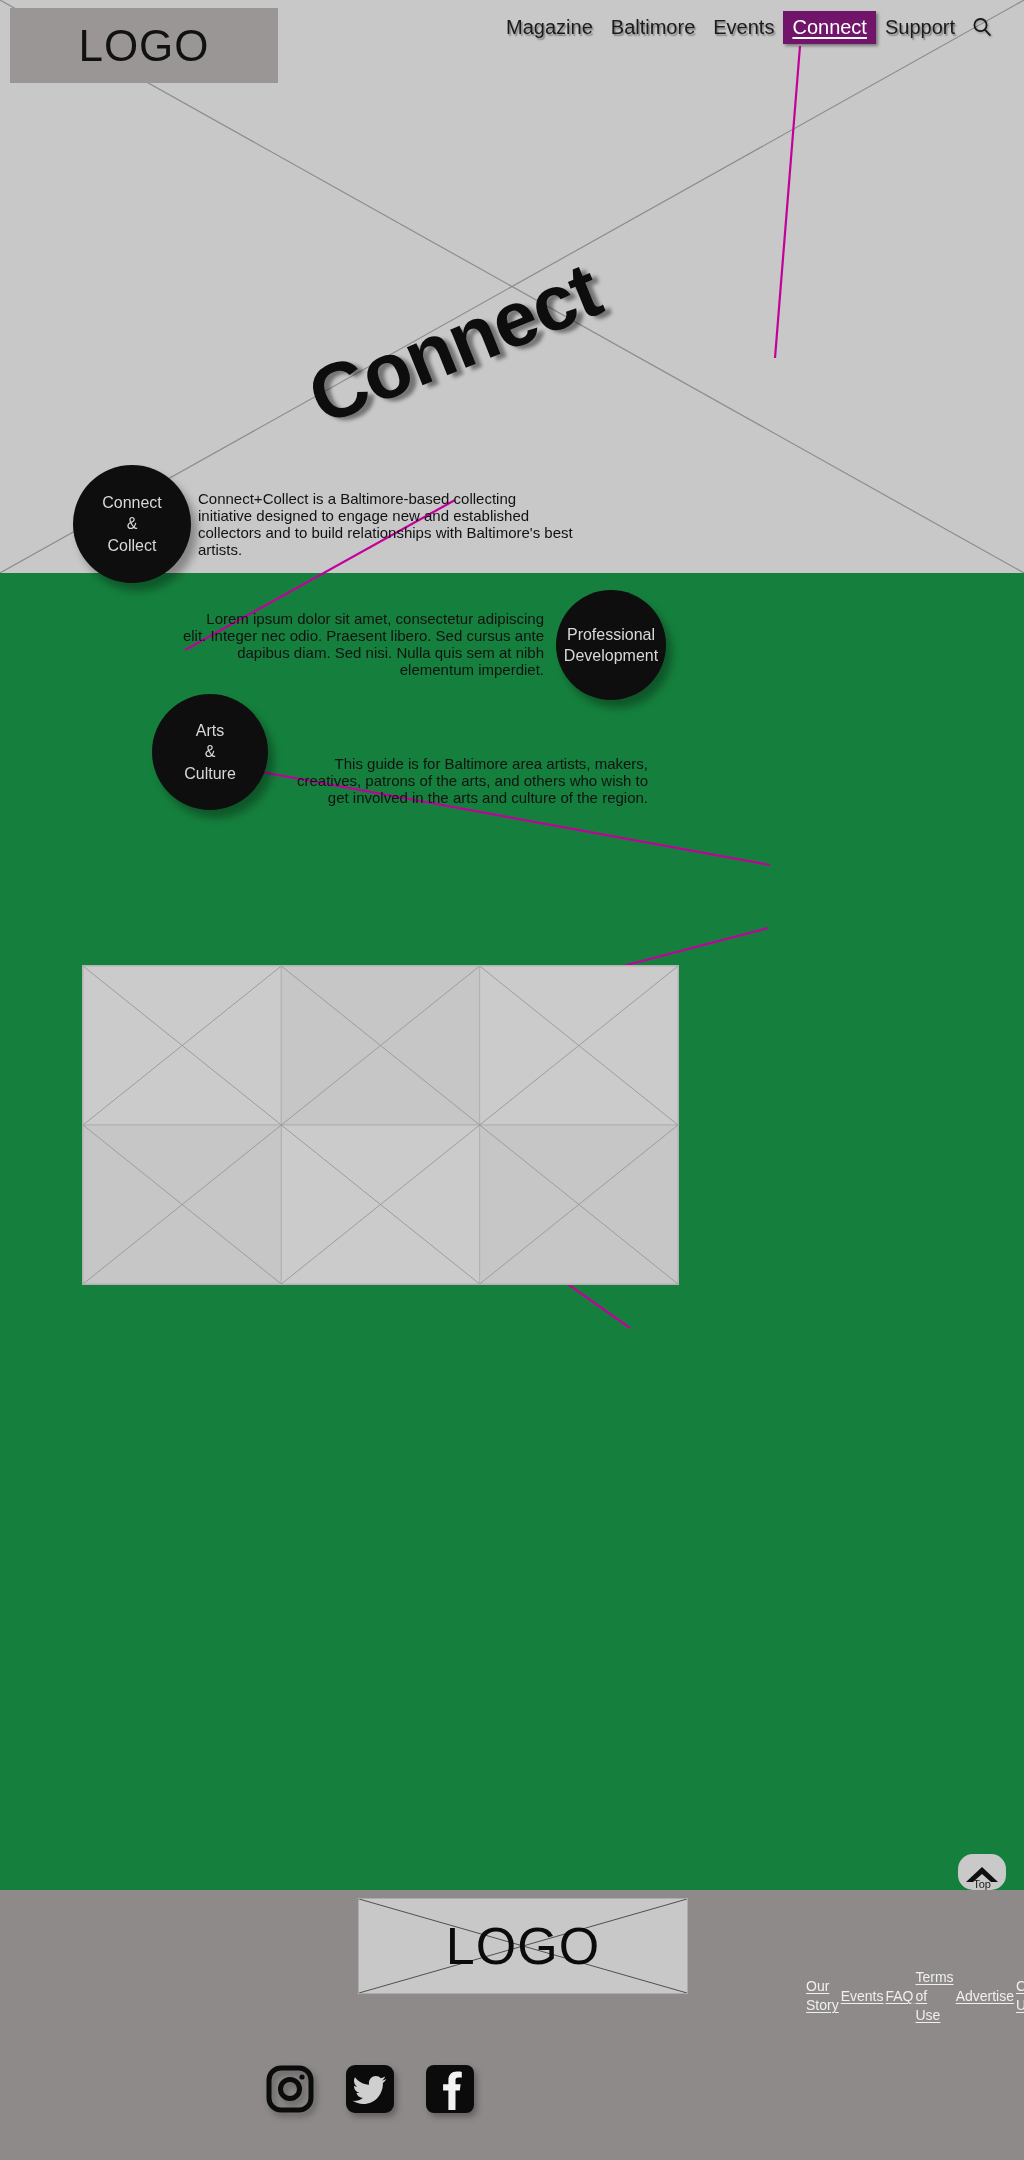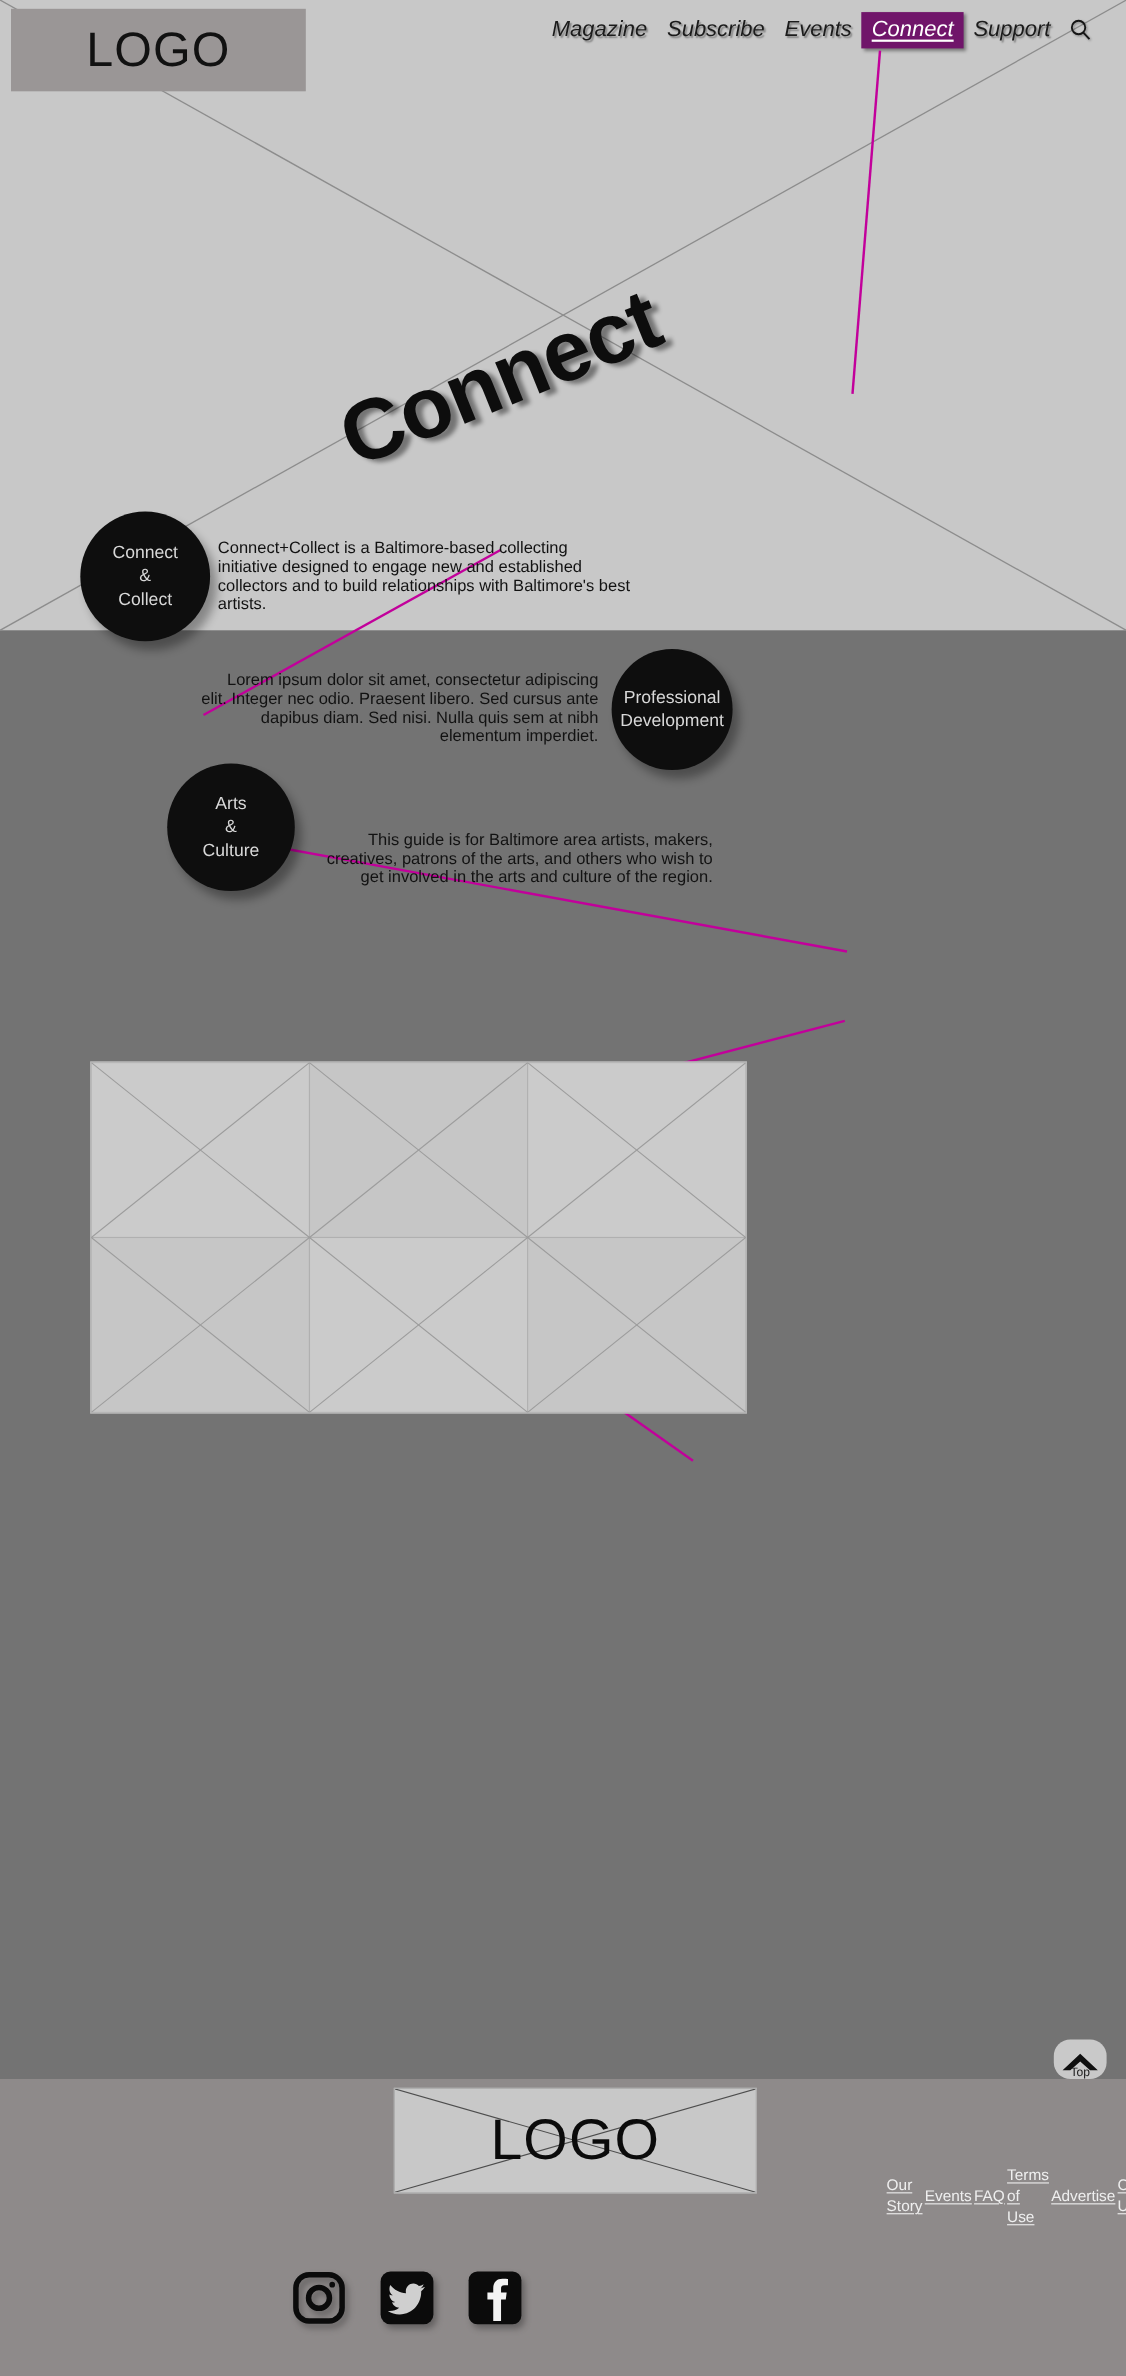--- a/index.html
+++ b/index.html
@@ -6,21 +6,21 @@
   html, body {
     margin: 0; padding: 0;
     background: #ffffff;
     font-family: "Liberation Sans", sans-serif;
   }
   #page {
     position: relative;
     width: 1024px;
     height: 2160px;
     overflow: hidden;
-    background: #737373;
+    background: #15803d;
   }
 
   
   .hero {
     position: absolute;
     left: 0; top: 0;
     width: 1024px;
     height: 573px;
     background: #c8c8c8;
     overflow: hidden;
@@ -46,21 +46,20 @@
     line-height: 1;
   }
 
   .nav {
     position: absolute;
     right: 30px; top: 10px;
     display: flex;
     align-items: center;
     gap: 0px;
     height: 34px;
-    font-style: italic;
   }
   .nav-item {
     font-size: 20px;
     color: #1b1b1b;
     padding: 5px 9px;
     text-shadow: 1.5px 1.5px 1.5px rgba(0,0,0,0.35);
     white-space: nowrap;
     cursor: pointer;
   }
   .nav-item.active {
@@ -240,21 +239,21 @@
       <line x1="0" y1="0" x2="1024" y2="573" stroke="#8d8d8d" stroke-width="1.2"></line>
       <line x1="1024" y1="0" x2="0" y2="573" stroke="#8d8d8d" stroke-width="1.2"></line>
     </svg>
 
     <div class="logo-box">
       <span class="logo-text">LOGO</span>
     </div>
 
     <div class="nav">
       <div class="nav-item">Magazine</div>
-      <div class="nav-item">Subscribe</div>
+      <div class="nav-item">Baltimore</div>
       <div class="nav-item">Events</div>
       <div class="nav-item active">Connect</div>
       <div class="nav-item">Support</div>
       <div class="search-icon">
         <svg width="20" height="20" viewBox="0 0 20 20">
           <circle cx="8.5" cy="8" r="6.1" fill="none" stroke="#151515" stroke-width="1.7"></circle>
           <line x1="12.9" y1="12.6" x2="18.4" y2="18.6" stroke="#151515" stroke-width="1.7"></line>
         </svg>
       </div>
     </div>

